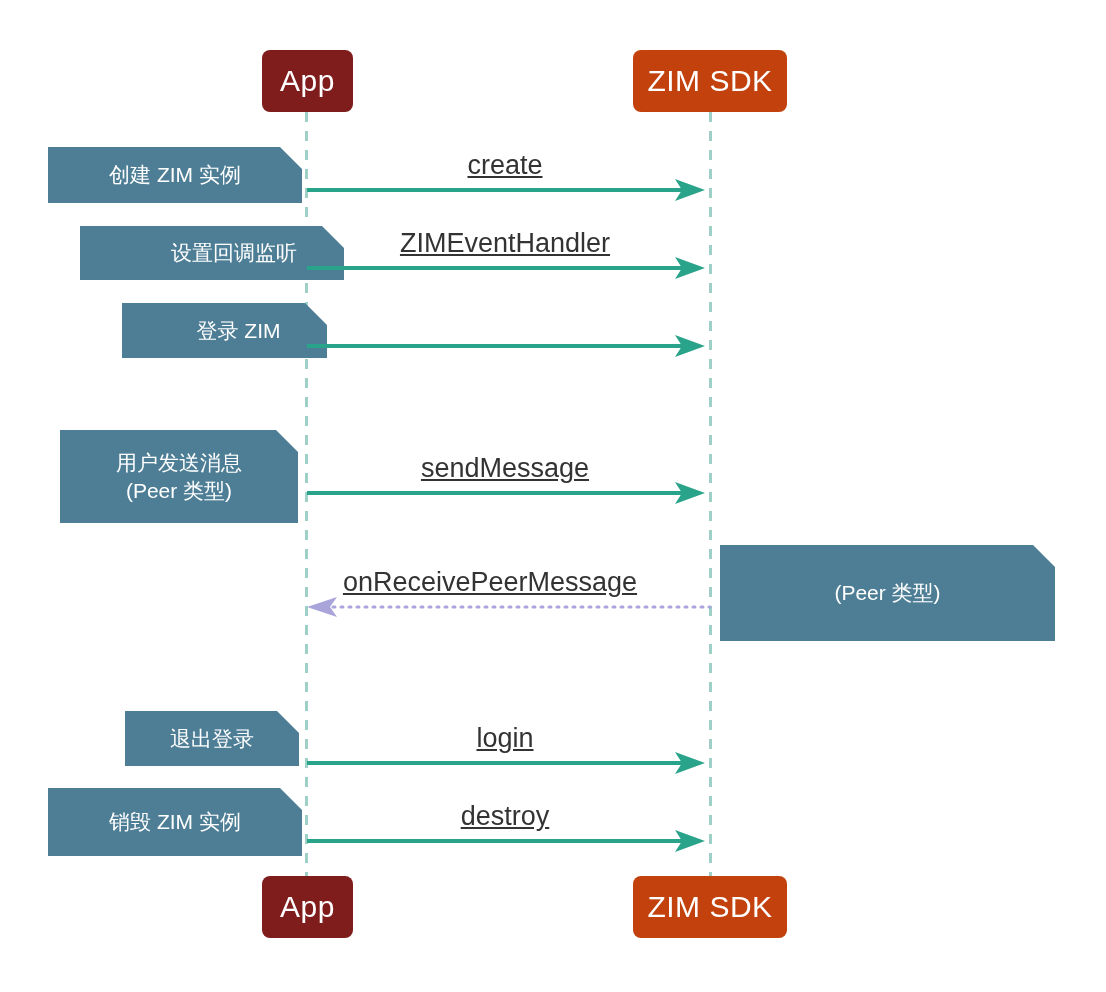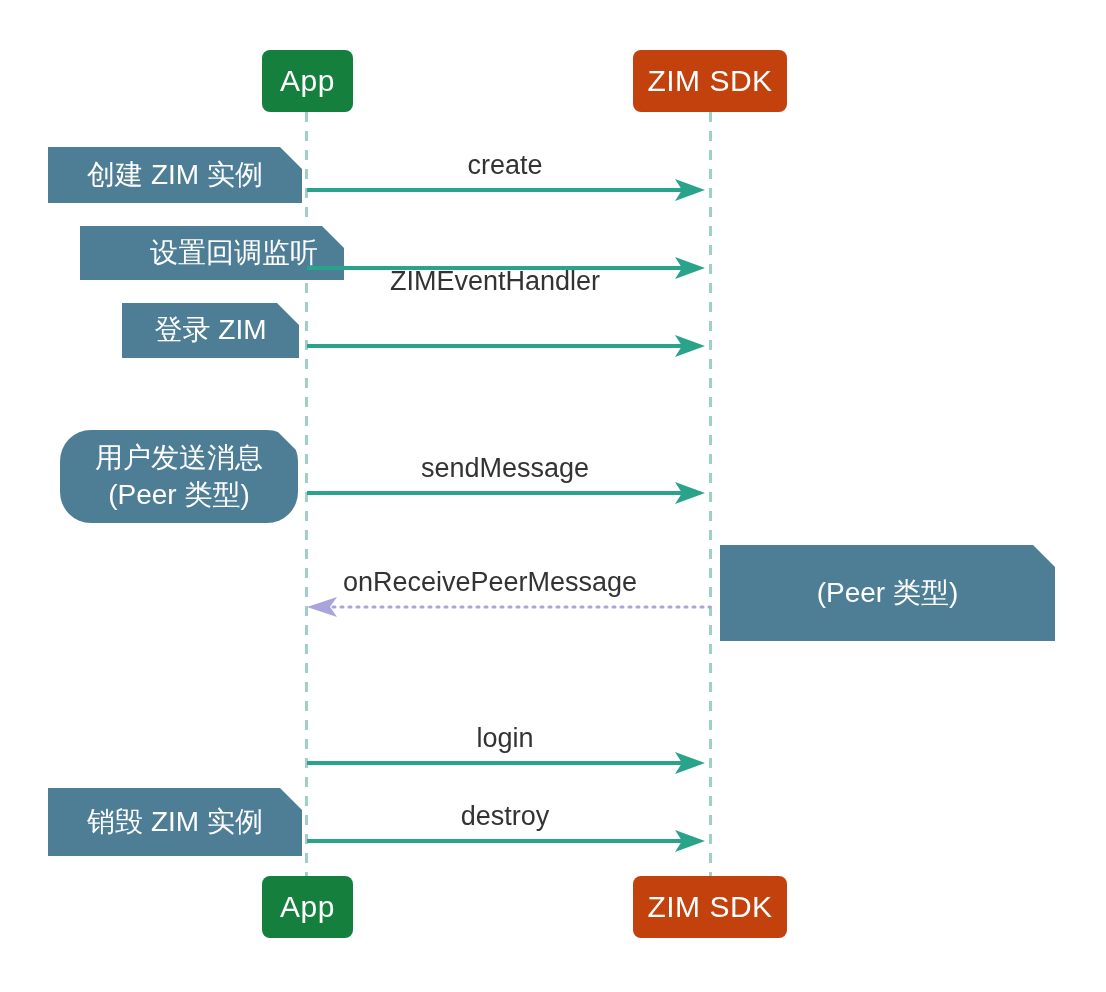--- a/index.html
+++ b/index.html
@@ -4,34 +4,34 @@
 <style>
   html,body { margin:0; padding:0; background:#ffffff; }
   .canvas {
     position:relative; width:1106px; height:992px; background:#ffffff;
     font-family:"Liberation Sans", sans-serif; overflow:hidden;
   }
   .actor {
     position:absolute; display:flex; align-items:center; justify-content:center;
     color:#ffffff; font-size:30px; border-radius:8px; letter-spacing:0.5px;
   }
-  .actor.app { background:#15803d; }
+  .actor.app { background:#7f1d1d; }
   .actor.sdk { background:#c2410c; }
   .lifeline {
     position:absolute; width:3px;
     background-image:repeating-linear-gradient(to bottom, #9ed0c8 0 10px, transparent 10px 19px);
   }
   .note {
     position:absolute; background:#4e7e95; color:#ffffff;
     display:flex; flex-direction:column; align-items:center; justify-content:center;
-    font-size:28px; line-height:1.3; text-align:center;
+    font-size:21px; line-height:1.3; text-align:center;
     clip-path:polygon(0 0, calc(100% - 22px) 0, 100% 22px, 100% 100%, 0 100%);
   }
   .msg-label {
-    position:absolute; color:#333333; font-size:27px; text-align:center; white-space:nowrap;
+    position:absolute; color:#333333; font-size:27px; text-align:center; white-space:nowrap;text-decoration:underline;
   }
   svg.arrow { position:absolute; display:block; }
 </style>
 </head>
 <body>
 
 <div class="canvas">
 
   <div class="lifeline" style="left:305px; top:112px; height:764px;"></div>
   <div class="lifeline" style="left:709px; top:112px; height:764px;"></div>
@@ -41,42 +41,45 @@
 
   <div class="actor app" style="left:262px; top:876px; width:91px; height:62px;">App</div>
   <div class="actor sdk" style="left:633px; top:876px; width:154px; height:62px;">ZIM SDK</div>
 
   <div class="note" style="left:48px; top:147px; width:254px; height:56px;">
     <span>创建 ZIM 实例</span>
   </div>
   <div class="note" style="left:80px; top:226px; width:220px; height:54px;padding-left:44px;">
     <span>设置回调监听</span>
   </div>
-  <div class="note" style="left:122px; top:303px; width:177px; height:55px;">
+  <div class="note" style="left:122px; top:303px; width:177px; height:55px;padding-left:28px;">
     <span>登录 ZIM</span>
   </div>
-  <div class="note" style="left:60px; top:430px; width:238px; height:93px;border-radius:31px;">
+  <div class="note" style="left:60px; top:430px; width:238px; height:93px;">
     <span>用户发送消息</span>
     <span>(Peer 类型)</span>
+  </div>
+  <div class="note" style="left:125px; top:711px; width:174px; height:55px;">
+    <span>退出登录</span>
   </div>
   <div class="note" style="left:48px; top:788px; width:254px; height:68px;">
     <span>销毁 ZIM 实例</span>
   </div>
 
   <div class="note" style="left:720px; top:545px; width:335px; height:96px;">
     <span>(Peer 类型)</span>
   </div>
 
   <div class="msg-label" style="left:305px; top:150px; width:400px;">create</div>
   <svg class="arrow" style="left:305px; top:174px;" width="402" height="32" viewBox="0 0 402 32">
     <line x1="2" y1="16" x2="380" y2="16" stroke="#2aa38b" stroke-width="4"></line>
     <path d="M 400 16 L 370 5 L 377 16 L 370 27 Z" fill="#2aa38b"></path>
   </svg>
 
-  <div class="msg-label" style="left:295px; top:228px; width:400px;margin-top:38px;">ZIMEventHandler</div>
+  <div class="msg-label" style="left:305px; top:228px; width:400px;">ZIMEventHandler</div>
   <svg class="arrow" style="left:305px; top:252px;" width="402" height="32" viewBox="0 0 402 32">
     <line x1="2" y1="16" x2="380" y2="16" stroke="#2aa38b" stroke-width="4"></line>
     <path d="M 400 16 L 370 5 L 377 16 L 370 27 Z" fill="#2aa38b"></path>
   </svg>
 
   <svg class="arrow" style="left:305px; top:330px;" width="402" height="32" viewBox="0 0 402 32">
     <line x1="2" y1="16" x2="380" y2="16" stroke="#2aa38b" stroke-width="4"></line>
     <path d="M 400 16 L 370 5 L 377 16 L 370 27 Z" fill="#2aa38b"></path>
   </svg>
 

